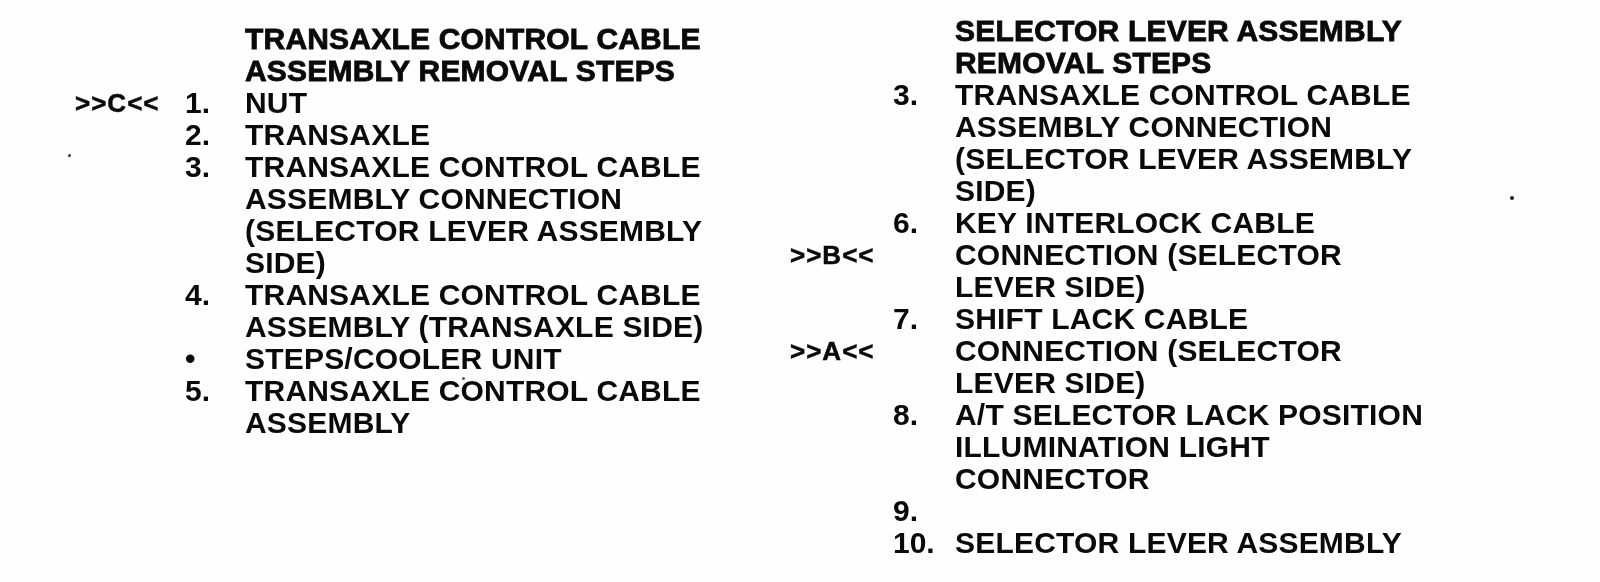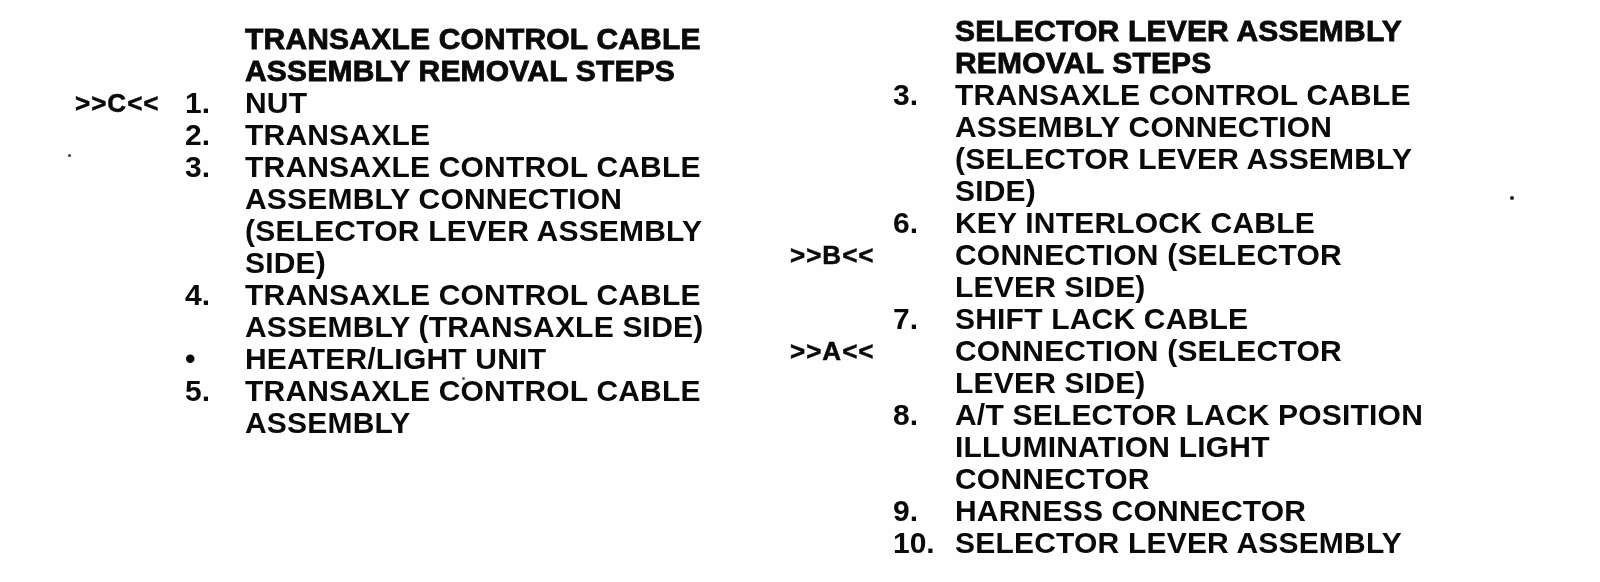--- a/index.html
+++ b/index.html
@@ -115,21 +115,21 @@
     <div class="step-row">
       <div class="marker-cell"></div>
       <div class="num-cell">4.</div>
       <div class="text-cell">TRANSAXLE CONTROL CABLE
 ASSEMBLY (TRANSAXLE SIDE)</div>
     </div>
 
     <div class="step-row">
       <div class="marker-cell"></div>
       <div class="num-cell bullet">•</div>
-      <div class="text-cell">HEATER/LIGHT UNIT</div>
+      <div class="text-cell">STEPS/COOLER UNIT</div>
     </div>
 
     <div class="step-row">
       <div class="marker-cell"></div>
       <div class="num-cell">5.</div>
       <div class="text-cell">TRANSAXLE CONTROL CABLE
 ASSEMBLY</div>
     </div>
   </div>
 
@@ -166,21 +166,20 @@
       <div class="marker-cell"></div>
       <div class="num-cell">8.</div>
       <div class="text-cell">A/T SELECTOR LACK POSITION
 ILLUMINATION LIGHT
 CONNECTOR</div>
     </div>
 
     <div class="step-row">
       <div class="marker-cell"></div>
       <div class="num-cell">9.</div>
-      <div class="text-cell">HARNESS CONNECTOR</div>
     </div>
 
     <div class="step-row">
       <div class="marker-cell"></div>
       <div class="num-cell">10.</div>
       <div class="text-cell">SELECTOR LEVER ASSEMBLY</div>
     </div>
   </div>
 
   <div id="dot-1" class="scan-dot"></div>

